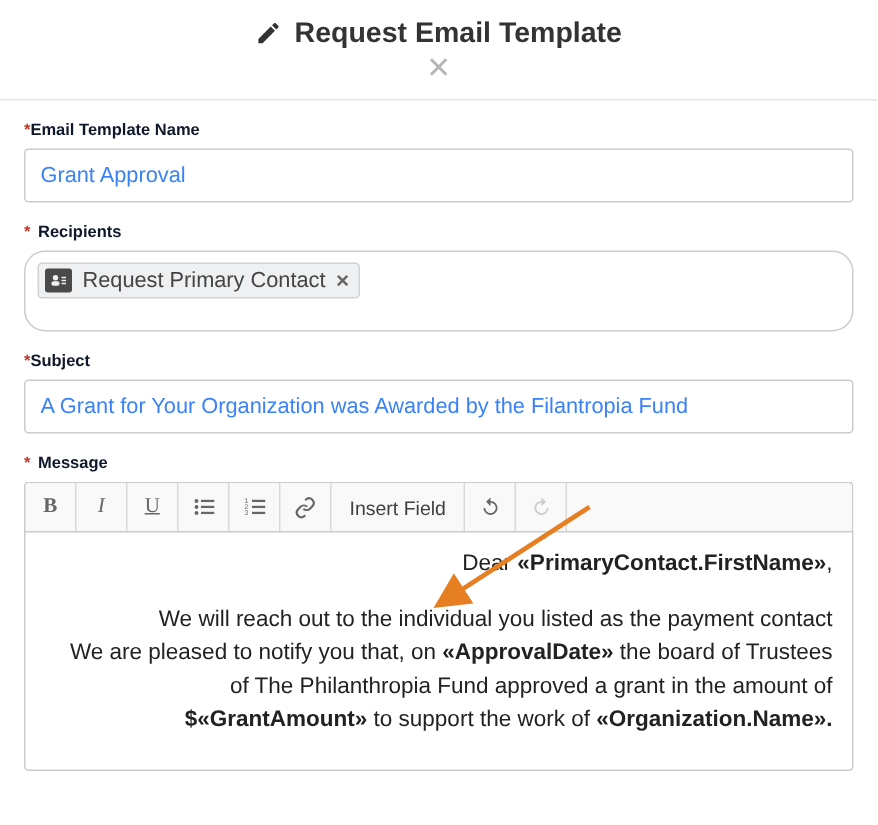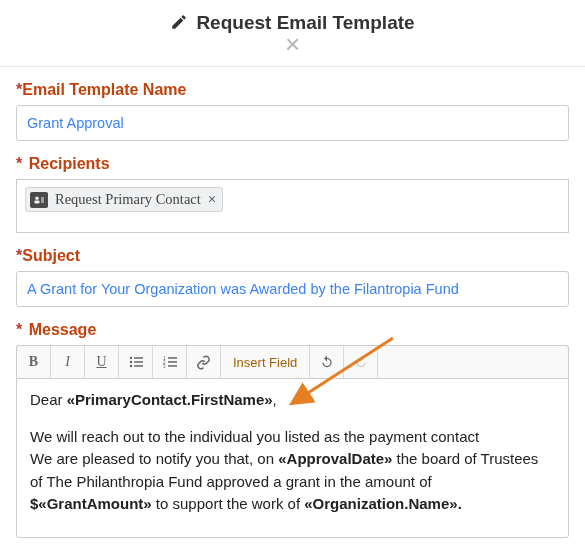--- a/index.html
+++ b/index.html
@@ -35,23 +35,23 @@
     line-height: 20px;
     color: #b5b5b5;
     cursor: pointer;
     font-weight: 300;
   }
   .body {
     padding: 14px 16px 0 16px;
   }
   .field-group { margin-bottom: 14px; }
   .field-label {
-    font-size: 16px;
+    font-size: 11px;
     font-weight: 700;
-    color: #c2410c;
+    color: #0f172a;
     margin-bottom: 6px;
     display: block;
   }
   .req::before {
     content: "*";
     color: #c0392b;
     margin-right: 2px;
     font-weight: 700;
   }
   .field-label.nospace.req::before { margin-right: 0; }
@@ -60,24 +60,23 @@
     border: 1px solid #ccc;
     border-radius: 3px;
     padding: 9px 10px;
     font-size: 14.5px;
     color: #3b82f6;
     background: #fff;
   }
   .recipients-box {
     width: 100%;
     border: 1px solid #ccc;
-    border-radius: 0;
+    border-radius: 14px;
     padding: 7px 8px 18px 8px;
     min-height: 54px;
-    font-family: Liberation Serif, serif;
   }
   .chip {
     display: inline-flex;
     align-items: center;
     background: #eef0f2;
     border: 1px solid #d0d3d6;
     border-radius: 3px;
     padding: 3px 6px 3px 4px;
     gap: 7px;
     font-size: 14.5px;
@@ -116,40 +115,41 @@
     align-items: center;
     justify-content: center;
     border-right: 1px solid #d9d9d9;
     color: #666;
     font-size: 13px;
     cursor: pointer;
   }
   .tb-btn.insert {
     width: auto;
     padding: 0 12px;
-    color: #a16207;
+    color: #404040;
     font-size: 13px;
   }
   .tb-btn.bold { font-weight: 700; font-family: Georgia, serif; font-size: 14px; }
   .tb-btn.italic { font-style: italic; font-family: Georgia, serif; font-size: 14px; }
   .tb-btn.underline { text-decoration: underline; font-family: Georgia, serif; font-size: 14px; }
   .tb-btn.disabled { color: #c8c8c8; cursor: default; }
   .tb-btn svg { display: block; }
   .editor-wrap {
     border: 1px solid #ccc;
     border-radius: 0 0 3px 3px;
     height: 160px;
     overflow-y: auto;
     position: relative;
   }
   .editor {
     padding: 10px 13px;
     font-size: 15px;
     line-height: 1.5;
     color: #222;
+    text-align: right;
   }
   .editor p { margin-bottom: 14px; }
   .merge { font-weight: 700; }
   
   .arrow-overlay {
     position: absolute;
     pointer-events: none;
     z-index: 10;
   }
 </style>

